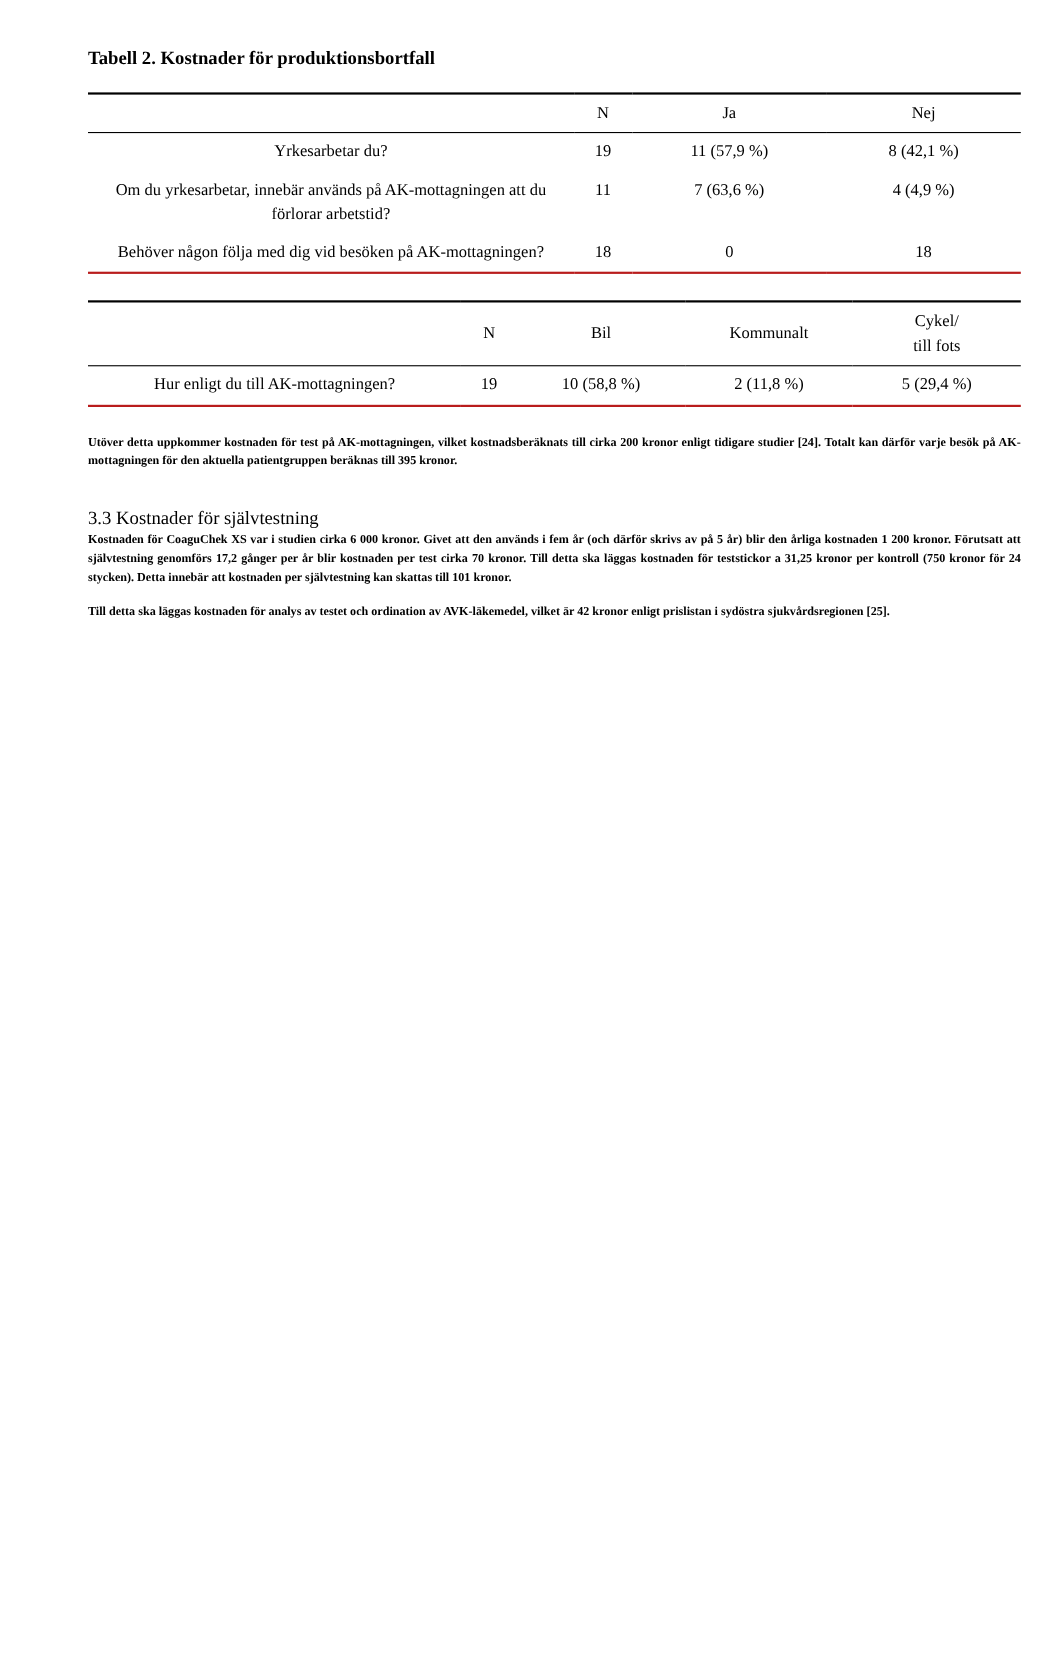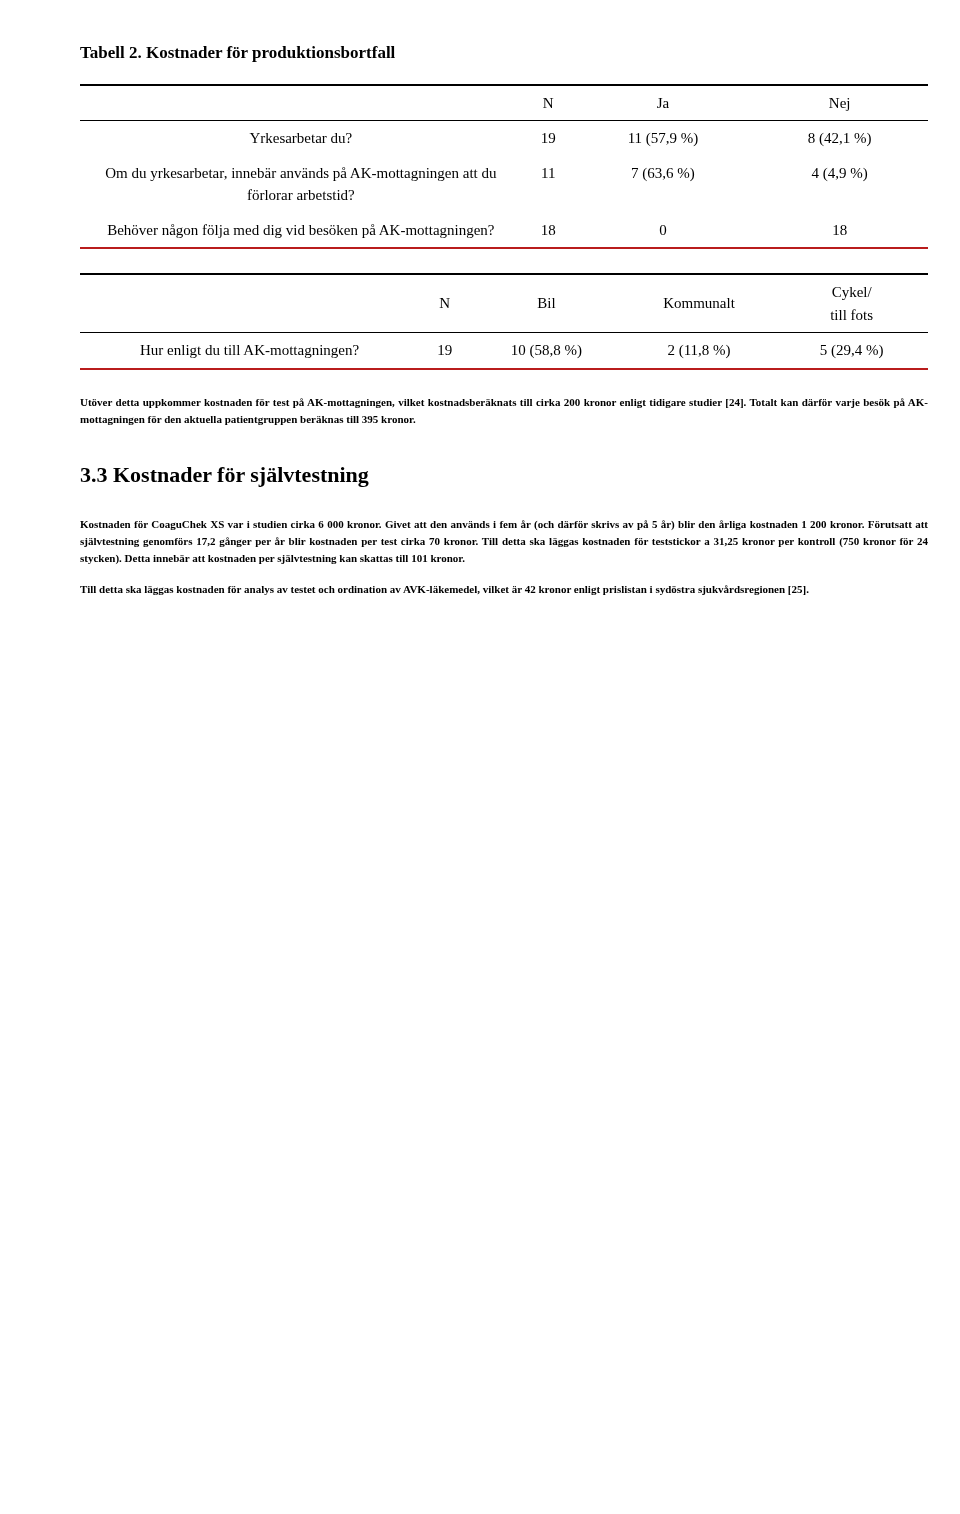--- a/index.html
+++ b/index.html
@@ -46,24 +46,24 @@
       text-align: center;
       vertical-align: top;
     }
     table tbody tr td:first-child {
       text-align: center;
     }
     table tbody tr:last-child td {
       border-bottom: 2px solid #b91c1c;
     }
     .section-heading {
-      font-size: 22px;
-      font-weight: bold;
+      font-size: 17px;
+      font-weight: normal;
       margin-top: 30px;
-      margin-bottom: 25px;
+      margin-bottom: 0;
     }
     .tabell-label {
       font-style: italic;
       font-weight: bold;
       margin-top: 30px;
       margin-bottom: 10px;
       font-size: 15px;
     }
     .body-text {
       text-align: justify;

